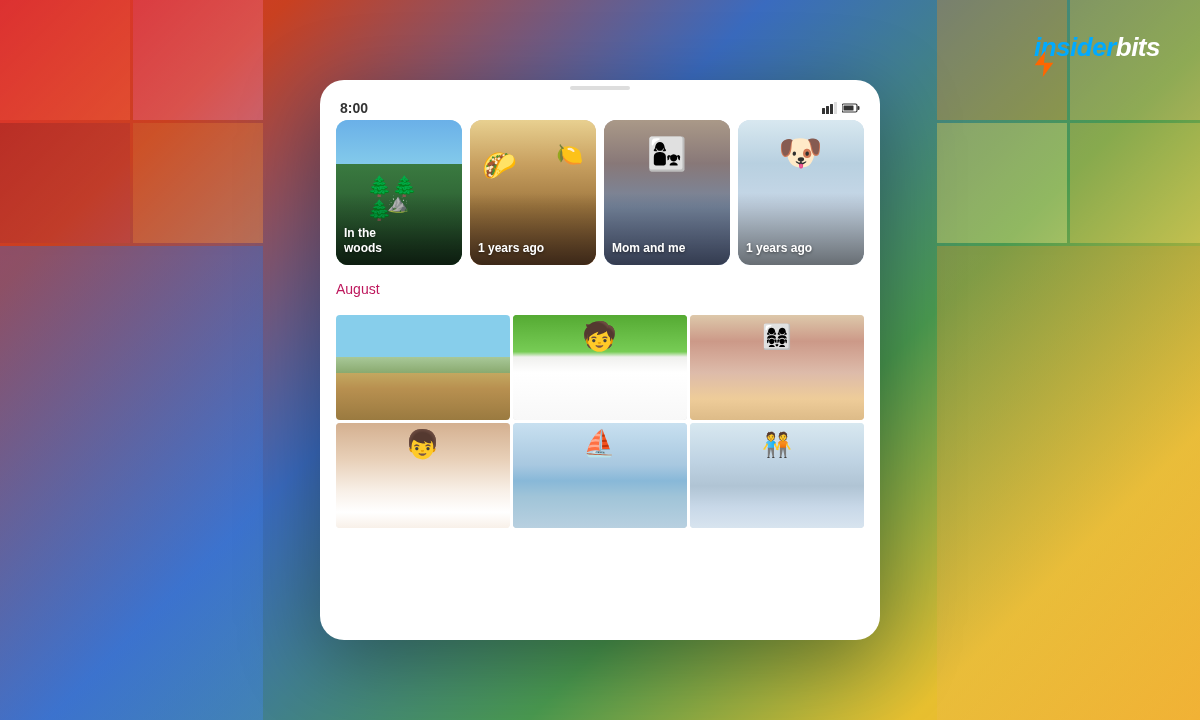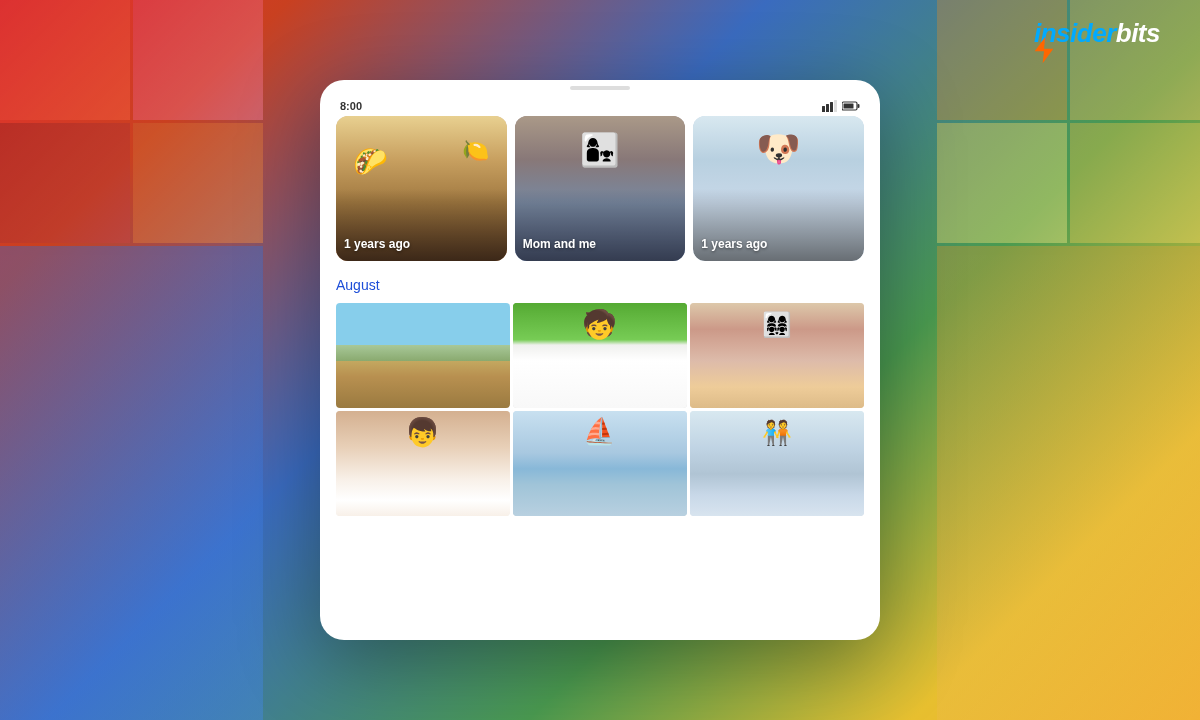--- a/index.html
+++ b/index.html
@@ -43,21 +43,21 @@
     .bg-photo-right1 { background: linear-gradient(135deg, #ddaa44, #ffcc66); grid-column: 6; grid-row: 1; }
     .bg-photo-right2 { background: linear-gradient(135deg, #cc8833, #ee9933); grid-column: 5; grid-row: 1; }
     .bg-photo-right3 { background: linear-gradient(135deg, #eecc55, #ffee88); grid-column: 5; grid-row: 2; }
     .bg-photo-right4 { background: linear-gradient(135deg, #ddbb44, #ffdd66); grid-column: 6; grid-row: 2; }
     .bg-photo-bottom-left { background: linear-gradient(135deg, #3366cc, #4488ee); grid-column: 1 / 3; grid-row: 3 / 6; }
     .bg-photo-bottom-right { background: linear-gradient(135deg, #cc9933, #ffcc55); grid-column: 5 / 7; grid-row: 3 / 6; }
 
     
     .insiderbits-logo {
       position: absolute;
-      top: 18px;
+      top: 32px;
       right: 40px;
       z-index: 10;
       display: flex;
       align-items: center;
       gap: 2px;
     }
 
     .insiderbits-bolt {
       width: 0;
       height: 0;
@@ -97,21 +97,21 @@
       display: flex;
       flex-direction: column;
     }
 
     
     .status-bar {
       display: flex;
       justify-content: space-between;
       align-items: center;
       padding: 8px 20px 4px;
-      font-size: 11px;
+      font-size: 14px;
       font-weight: 600;
       color: #333;
       flex-shrink: 0;
     }
 
     .status-icons {
       display: flex;
       align-items: center;
       gap: 4px;
     }
@@ -218,22 +218,22 @@
       font-size: 12px;
       font-weight: 600;
       text-shadow: 0 1px 3px rgba(0,0,0,0.5);
       line-height: 1.3;
     }
 
     
     .section-heading {
       font-size: 14px;
       font-weight: 500;
-      color: #1d4ed8;
-      margin-bottom: 10px;
+      color: #be185d;
+      margin-bottom: 18px;
     }
 
     
     .photo-grid {
       display: grid;
       grid-template-columns: 1fr 1fr 1fr;
       gap: 3px;
     }
 
     .photo-cell {
@@ -357,20 +357,32 @@
         <rect x="1.5" y="3.5" width="10" height="5" rx="0.5" fill="#333"></rect>
       </svg>
     </div>
   </div>
 
 
   <div class="scroll-content">
 
     <div class="memories-row">
 
+      <div class="memory-card">
+        <div class="woods-scene">
+          <div style="position:absolute;top:0;left:0;right:0;height:35%;background:linear-gradient(180deg,#6ab0e8,#87ceeb);"></div>
+          <div style="position:absolute;bottom:0;left:0;right:0;height:70%;background:linear-gradient(180deg,#3a7a40,#2a5a30 60%,#1a3a20);"></div>
+          <div style="position:absolute;bottom:35%;left:50%;transform:translateX(-50%);font-size:18px;">⛰️</div>
+        </div>
+        <div style="position:absolute;bottom:0;left:0;right:0;height:50%;background:linear-gradient(to bottom,transparent,rgba(0,0,0,0.5));border-radius:0 0 12px 12px;"></div>
+        <div class="memory-label">
+          <span>In the</span><br>
+          <span>woods</span>
+        </div>
+      </div>
 
       <div class="memory-card">
         <div class="food-scene">
           <div style="position:absolute;inset:0;background:linear-gradient(180deg,#e8d090 0%,#c8a060 30%,#a07840 60%,#785030 100%);"></div>
           <div style="position:absolute;top:20%;left:10%;font-size:28px;">🌮</div>
           <div style="position:absolute;top:15%;right:10%;font-size:22px;">🍋</div>
         </div>
         <div style="position:absolute;bottom:0;left:0;right:0;height:50%;background:linear-gradient(to bottom,transparent,rgba(0,0,0,0.5));border-radius:0 0 12px 12px;"></div>
         <div class="memory-label">1 years ago</div>
       </div>

